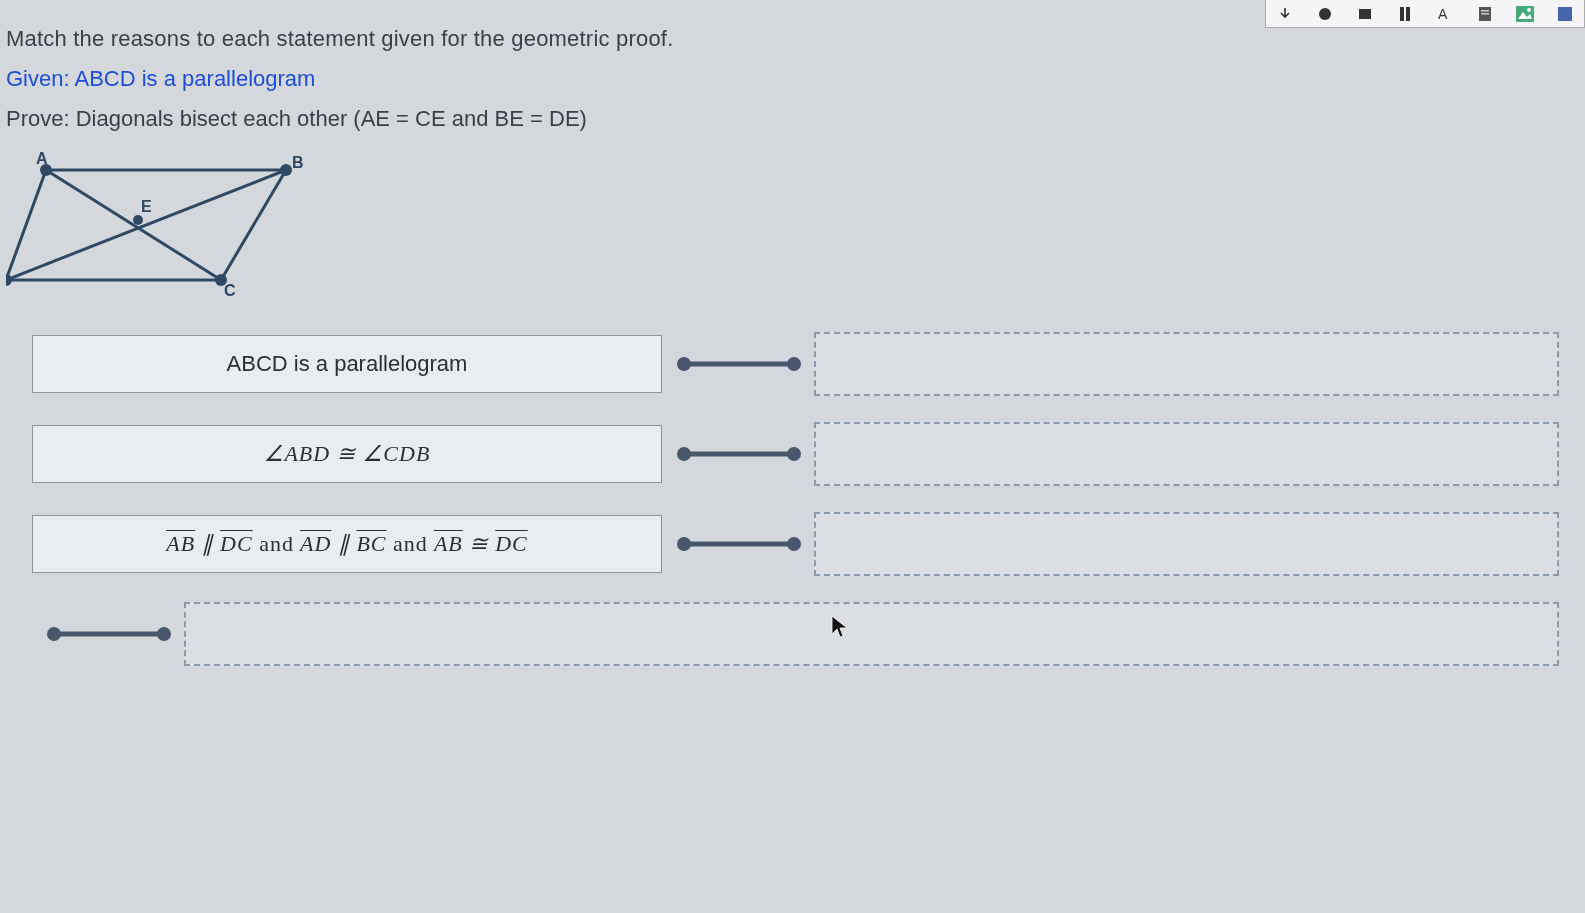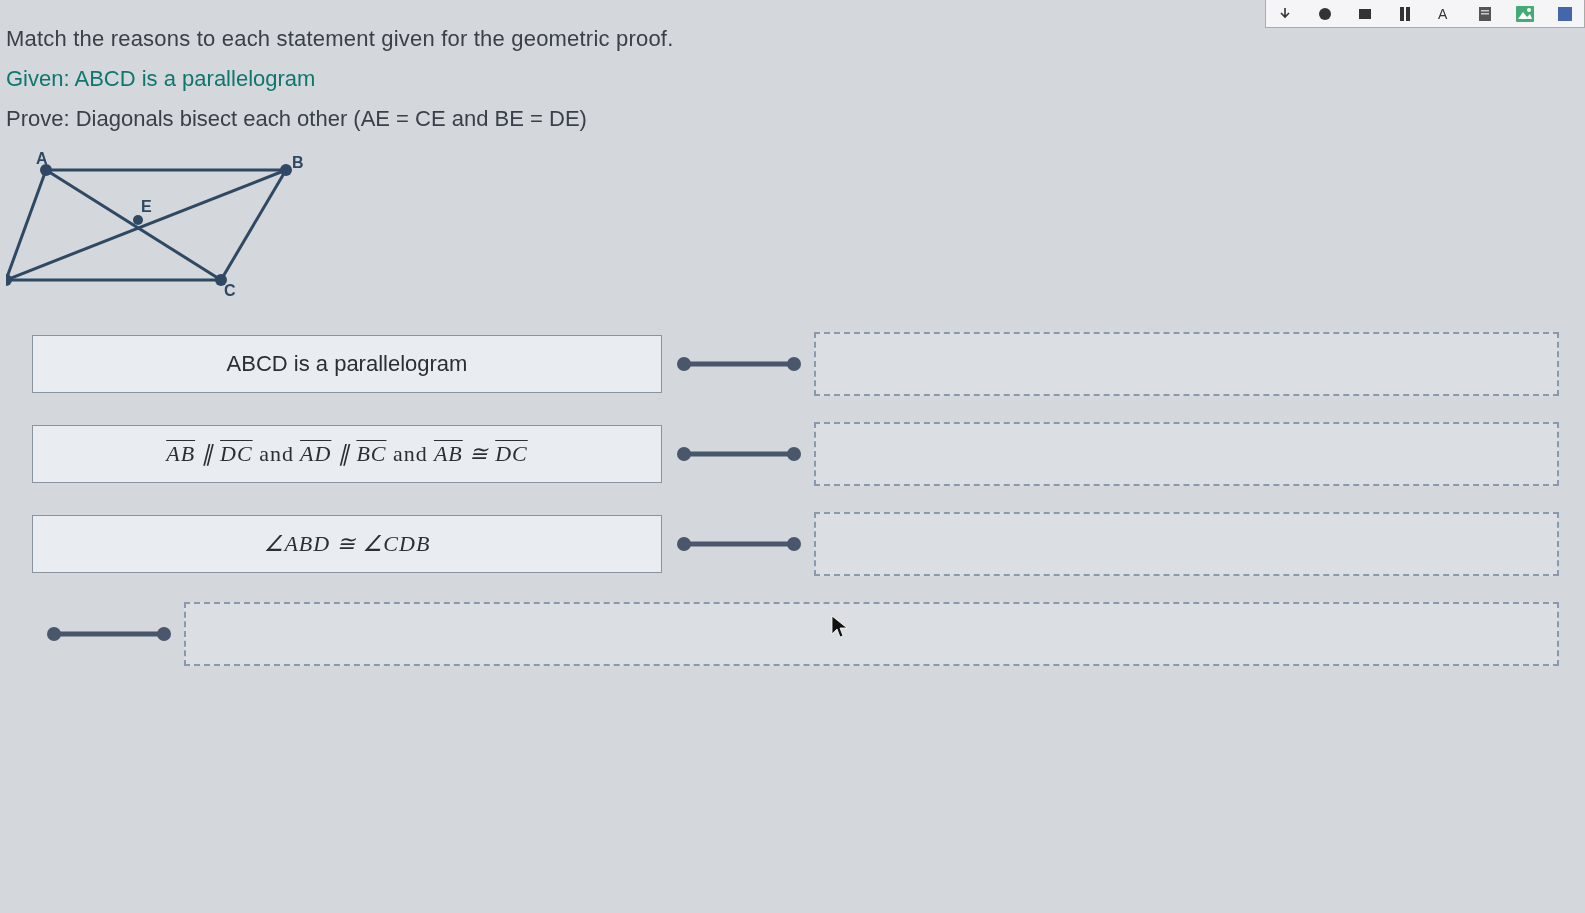--- a/index.html
+++ b/index.html
@@ -27,21 +27,21 @@
     .toolbar-icon { width: 22px; height: 22px; display:flex; align-items:center; justify-content:center; }
     .content {
       padding: 26px 16px 0 6px;
     }
     .instruction {
       font-size: 22px;
       color: #3a4049;
       margin-bottom: 14px;
       letter-spacing: 0.2px;
     }
-    .given { font-size: 22px; color: #0f766e; margin-bottom: 14px; }
+    .given { font-size: 22px; color: #1d4ed8; margin-bottom: 14px; }
     .prove { font-size: 22px; color: #3a4049; margin-bottom: 18px; }
     .figure { margin: 8px 0 28px 0; }
     .rows { padding-left: 26px; padding-right: 10px; }
     .match-row {
       display: flex;
       align-items: center;
       margin-bottom: 26px;
       position: relative;
     }
     .statement-box {
@@ -172,32 +172,32 @@
         <div class="statement-box">ABCD is a parallelogram</div>
         <div class="connector">
           <div class="connector-line"></div>
           <div class="connector-dot left"></div>
           <div class="connector-dot right"></div>
         </div>
         <div class="dropzone"></div>
       </div>
       <div class="match-row">
         <div class="statement-box">
+          <span class="math-italic">∠ABD ≅ ∠CDB</span>
+        </div>
+        <div class="connector">
+          <div class="connector-line"></div>
+          <div class="connector-dot left"></div>
+          <div class="connector-dot right"></div>
+        </div>
+        <div class="dropzone"></div>
+      </div>
+      <div class="match-row">
+        <div class="statement-box">
           <span class="math-italic"><span class="overline">AB</span> ∥ <span class="overline">DC</span> <span style="font-style:normal">and</span> <span class="overline">AD</span> ∥ <span class="overline">BC</span> <span style="font-style:normal">and</span> <span class="overline">AB</span> ≅ <span class="overline">DC</span></span>
-        </div>
-        <div class="connector">
-          <div class="connector-line"></div>
-          <div class="connector-dot left"></div>
-          <div class="connector-dot right"></div>
-        </div>
-        <div class="dropzone"></div>
-      </div>
-      <div class="match-row">
-        <div class="statement-box">
-          <span class="math-italic">∠ABD ≅ ∠CDB</span>
         </div>
         <div class="connector">
           <div class="connector-line"></div>
           <div class="connector-dot left"></div>
           <div class="connector-dot right"></div>
         </div>
         <div class="dropzone"></div>
       </div>
       <div class="match-row">
         <div class="connector">

